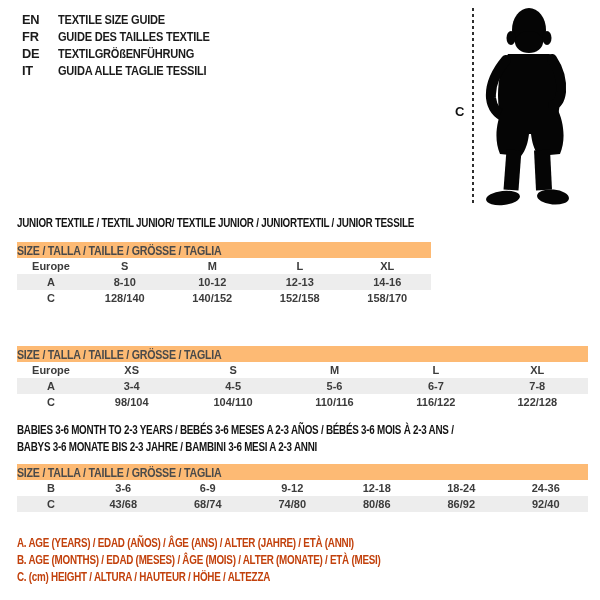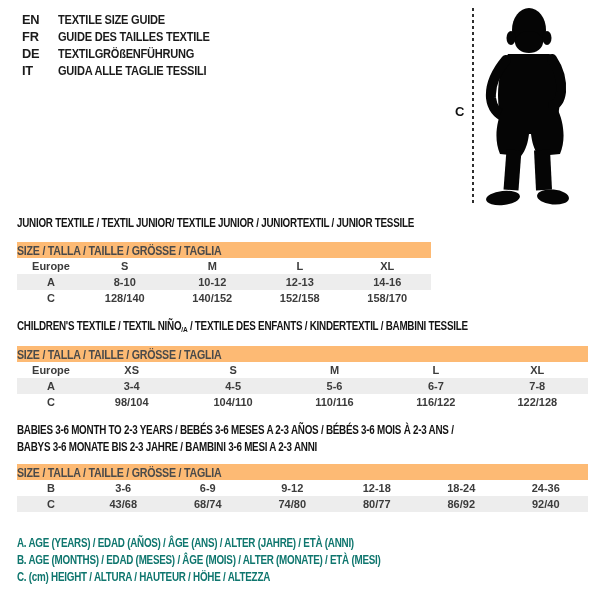--- a/index.html
+++ b/index.html
@@ -36,21 +36,21 @@
   .t2{top:346px;width:571px;}
   .t3{top:464px;width:571px;}
   col.lblcol{width:64px;}
   td{height:16px;padding:0;font-size:11px;color:#3c3c3c;text-align:center;vertical-align:middle;}
   td.lbl{text-align:center;padding-left:4px;}
   tr.bar td{background:#fdba74;color:#4a4a4a;text-align:left;padding-left:0;font-size:13px;}
   tr.alt td{background:#ededed;}
 
   
   .footnotes{position:absolute;left:17px;top:536px;}
-  .fn-line{height:17px;font-size:12px;color:#0f766e;}
+  .fn-line{height:17px;font-size:12px;color:#c2410c;}
 </style>
 </head>
 <body>
 
 <div class="page">
 
   <div class="lang">
     <div class="lang-row">
       <span class="lang-code"><span class="cond95">EN</span></span>
       <span class="cond">TEXTILE SIZE GUIDE</span>
@@ -118,23 +118,20 @@
     <tr>
       <td class="lbl">C</td>
       <td>128/140</td>
       <td>140/152</td>
       <td>152/158</td>
       <td>158/170</td>
     </tr>
   </tbody>
     </table>
 
-  <div class="sec-title" style="top:319px">
-    <span class="cond"><span>CHILDREN'S TEXTILE / TEXTIL NIÑO</span><span class="title-sub">/A</span><span> / TEXTILE DES ENFANTS / KINDERTEXTIL / BAMBINI TESSILE</span></span>
-  </div>
   <table class="t2">
     <colgroup>
         <col class="lblcol">
         <col>
         <col>
         <col>
         <col>
         <col>
       </colgroup>
     <tbody>
@@ -193,21 +190,21 @@
       <td>9-12</td>
       <td>12-18</td>
       <td>18-24</td>
       <td>24-36</td>
     </tr>
     <tr class="alt">
       <td class="lbl">C</td>
       <td>43/68</td>
       <td>68/74</td>
       <td>74/80</td>
-      <td>80/77</td>
+      <td>80/86</td>
       <td>86/92</td>
       <td>92/40</td>
     </tr>
   </tbody>
     </table>
 
   <div class="footnotes">
     <div class="fn-line"><span class="cond">A. AGE (YEARS) / EDAD (AÑOS) / ÂGE (ANS) / ALTER (JAHRE) / ETÀ (ANNI)</span></div>
     <div class="fn-line"><span class="cond">B. AGE (MONTHS) / EDAD (MESES) / ÂGE (MOIS) / ALTER (MONATE) / ETÀ (MESI)</span></div>
     <div class="fn-line"><span class="cond">C. (cm) HEIGHT / ALTURA / HAUTEUR / HÖHE / ALTEZZA</span></div>

